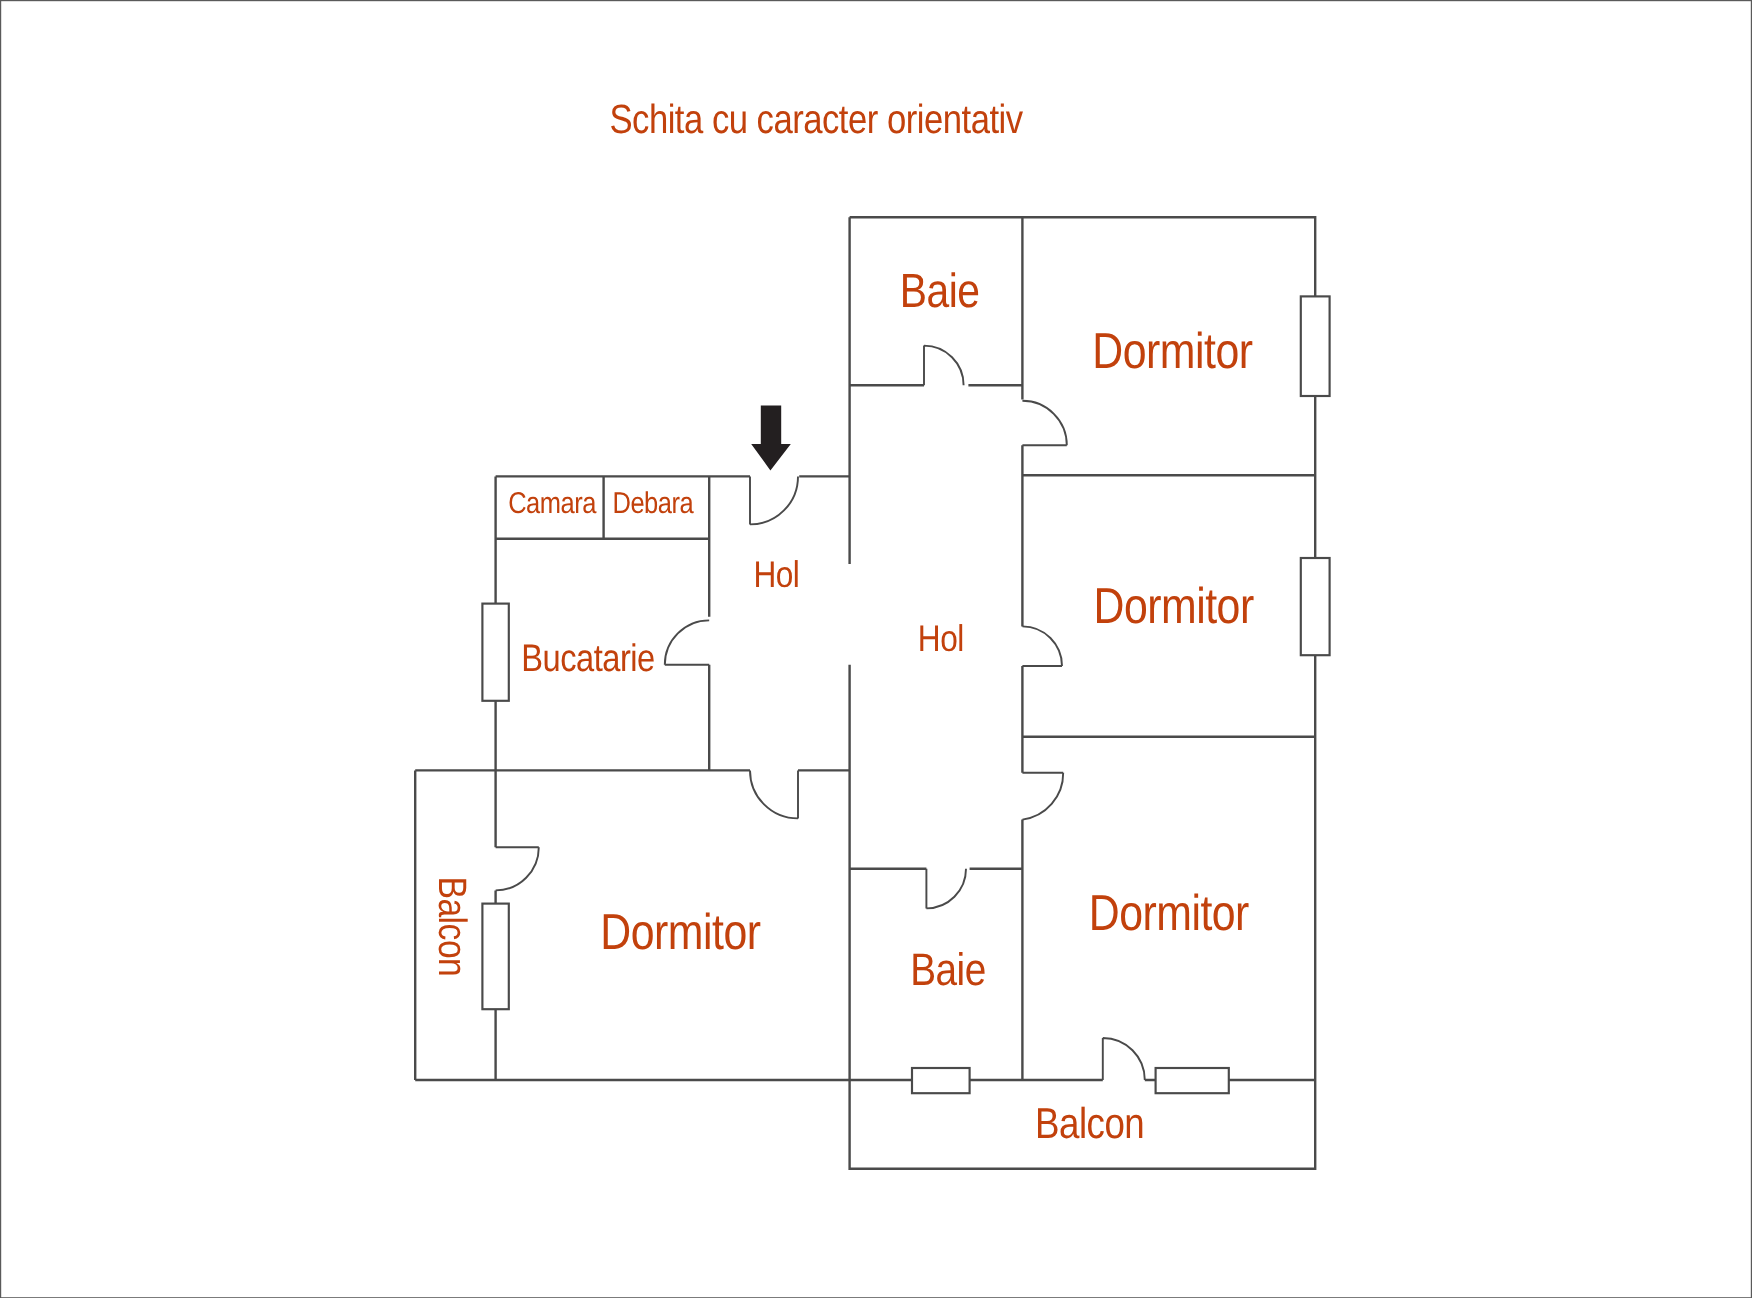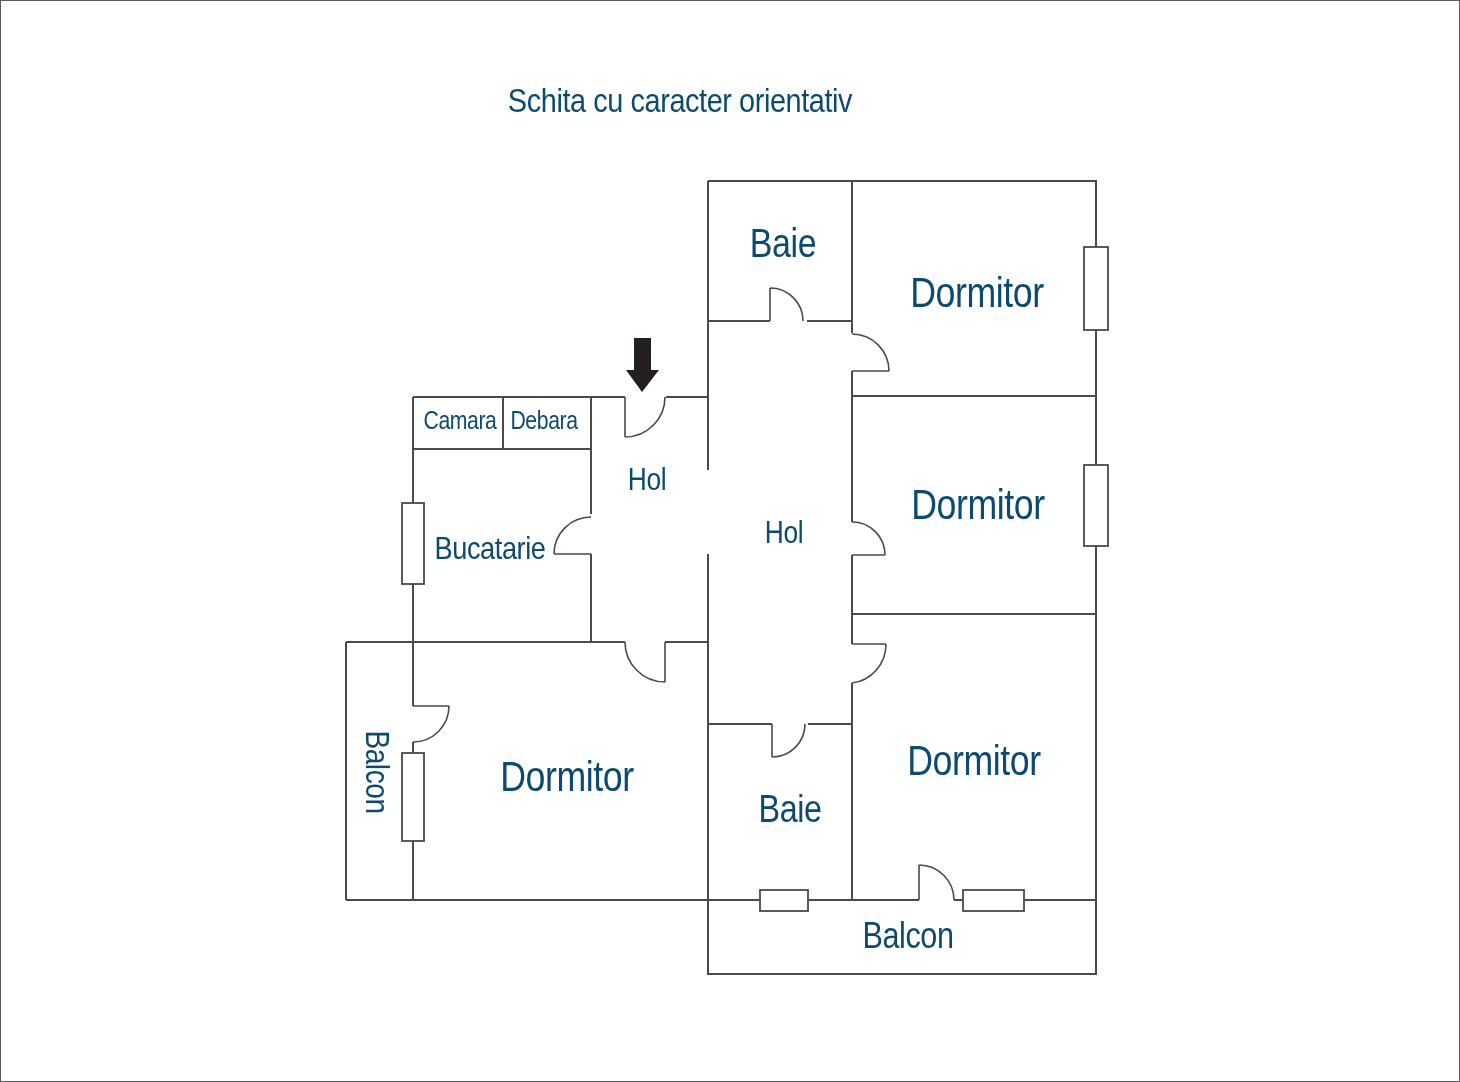--- a/index.html
+++ b/index.html
@@ -3,21 +3,21 @@
 <meta charset="utf-8">
 <style>
   html,body{margin:0;padding:0;background:#fff;}
   .canvas{
     position:relative;
     width:1460px;height:1082px;
     background:#ffffff;
     border:1px solid #5a5a5a;
     box-sizing:border-box;
     font-family:"Liberation Sans","DejaVu Sans",sans-serif;
-    color:#0c4a6e;
+    color:#c2410c;
     overflow:hidden;
   }
   .plan-svg{position:absolute;left:0;top:0;}
   .title{
     position:absolute;
     left:679px;top:99px;
     transform:translate(-50%,-50%) scaleX(0.85);
     font-size:34px;
     white-space:nowrap;
     letter-spacing:-0.5px;

